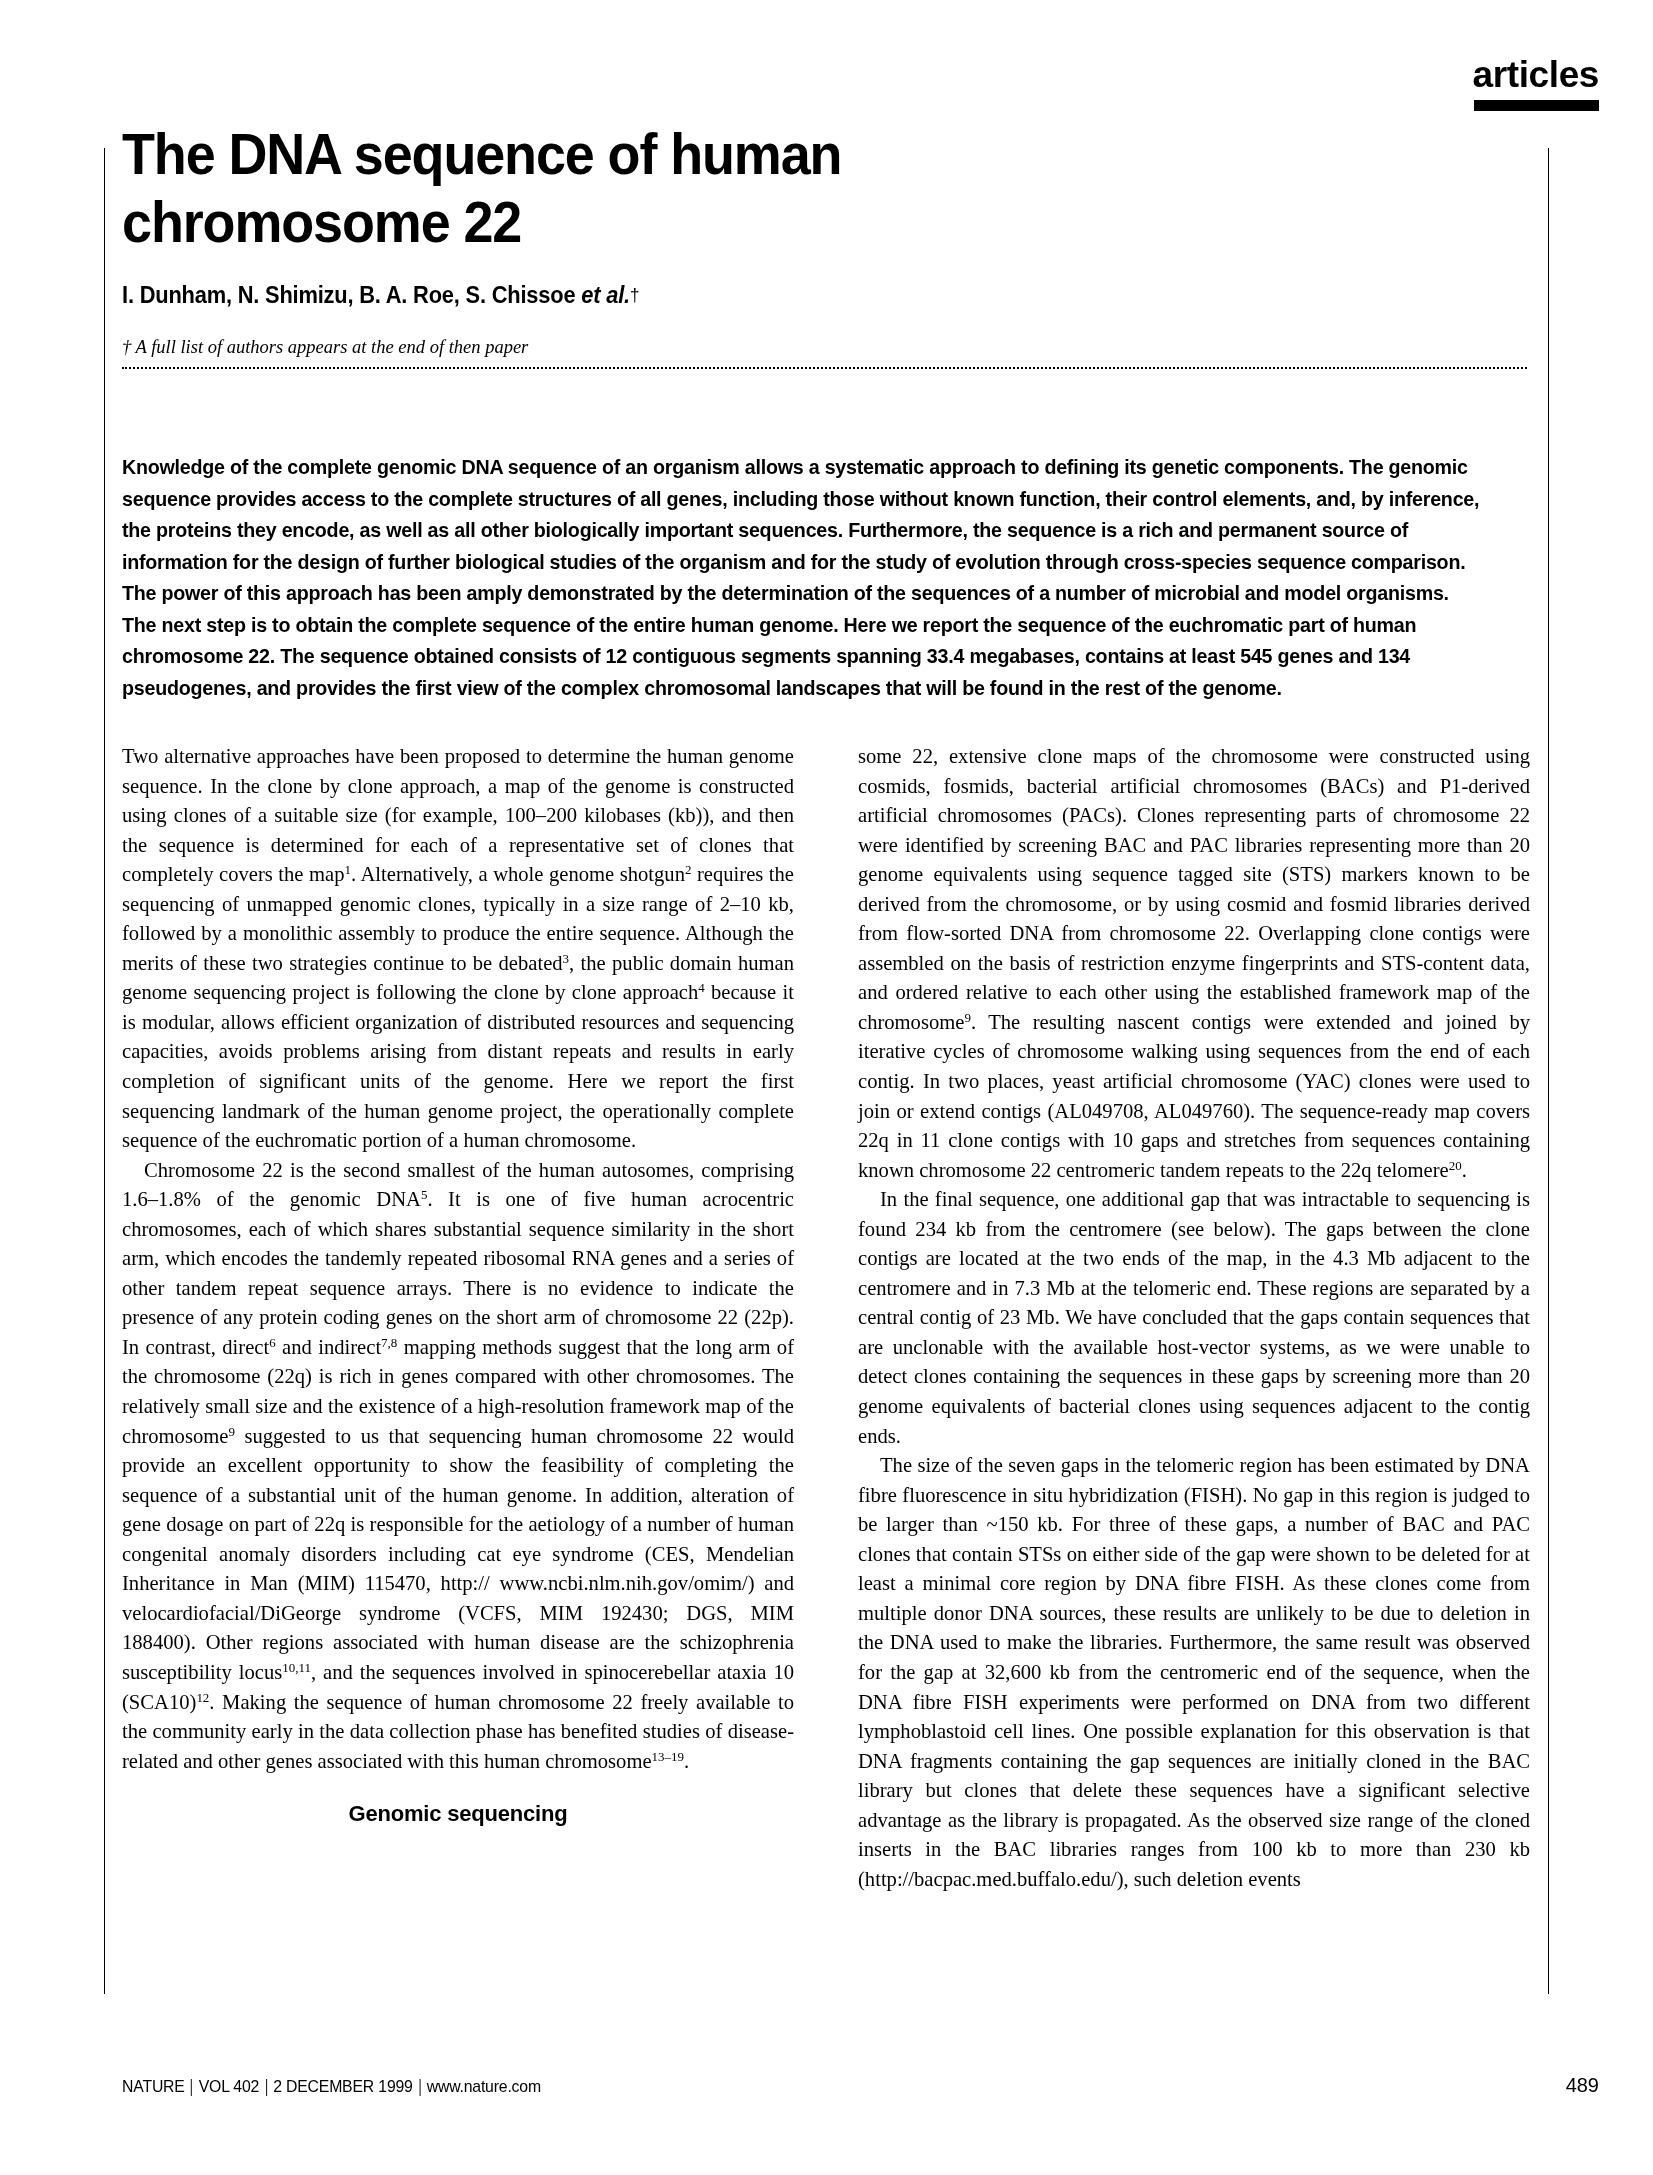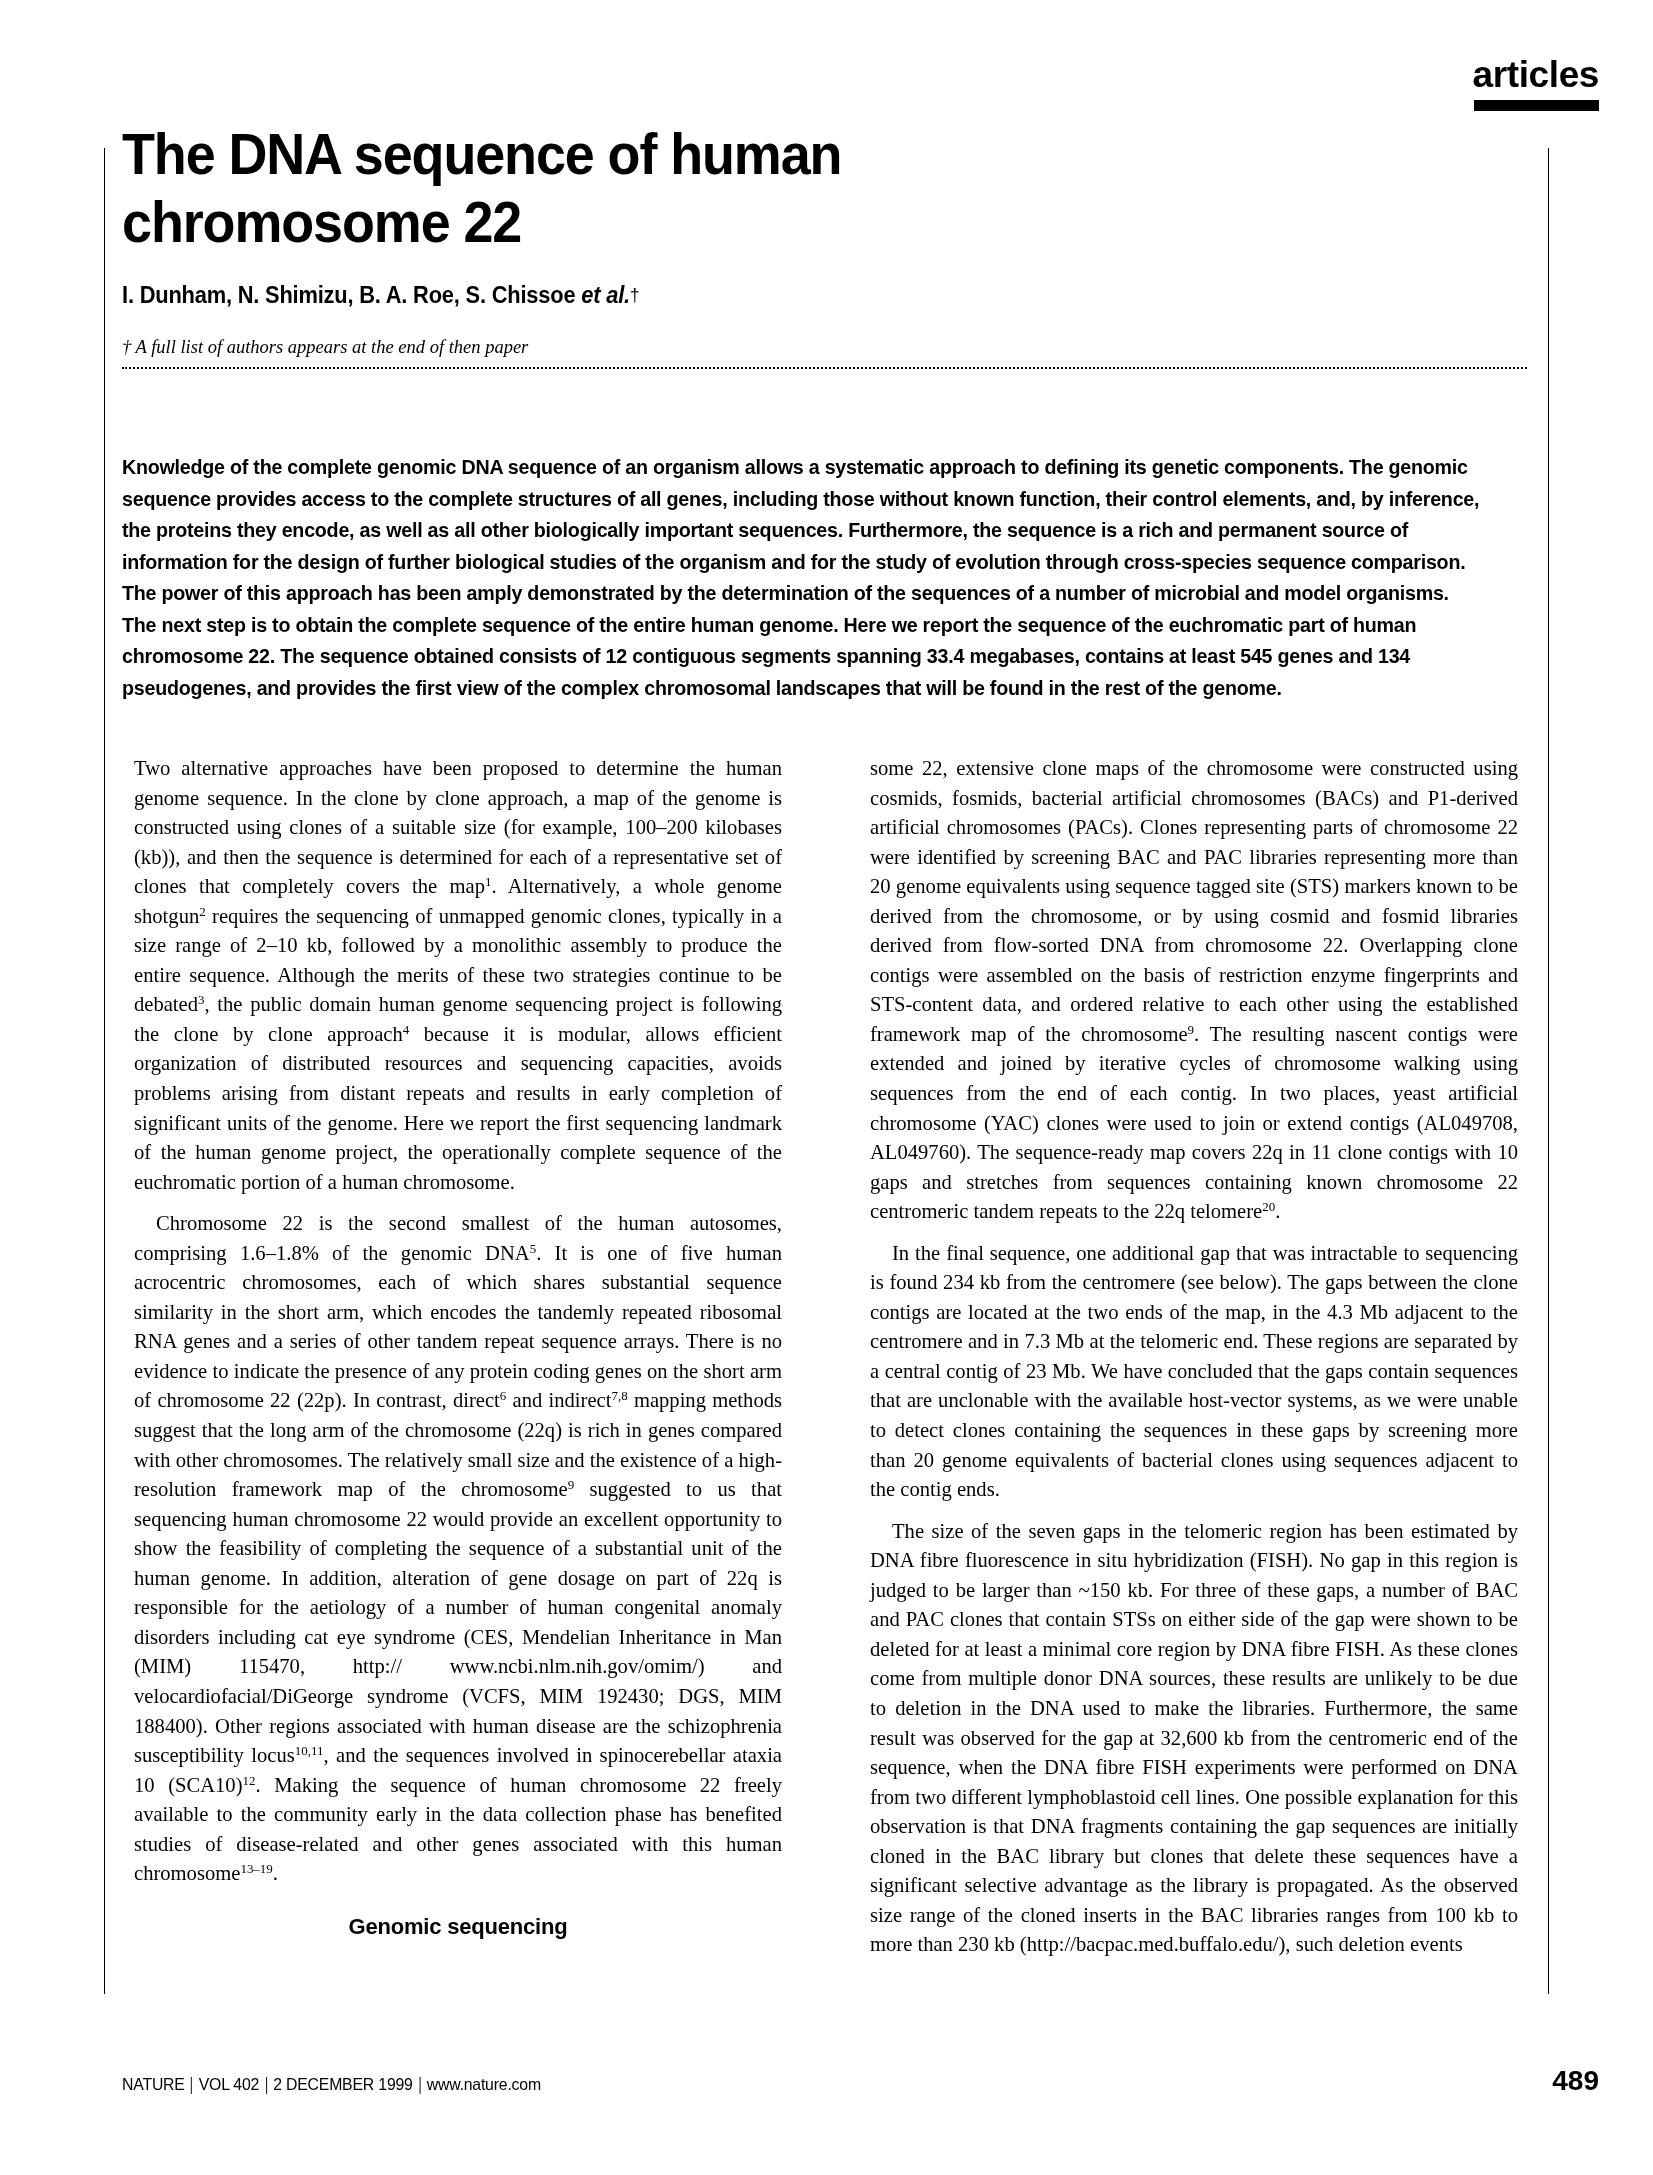--- a/index.html
+++ b/index.html
@@ -115,21 +115,21 @@
     position: absolute;
     top: 0;
     width: 672px;
     font-size: 20.6px;
     line-height: 1.435;
     text-align: justify;
     hyphens: none;
   }
   .col-left  { left: 0; }
   .col-right { left: 736px; }
-  .col p { margin: 12px; text-indent: 0; }
+  .col p { margin: 0; text-indent: 0; }
   .col p.indent { text-indent: 22px; }
   .col sup { font-size: 0.63em; vertical-align: 0.52em; line-height: 0; }
   .col .it { }
   .subhead {
     font-family: "Liberation Sans", sans-serif;
     font-weight: bold;
     font-size: 22px;
     letter-spacing: -0.2px;
     margin: 22px 0 3px 0;
     text-align: center;
@@ -167,22 +167,22 @@
   .footer-left span { padding: 0 7px; }
   .footer-left span:first-child { padding-left: 0; }
   .footer-sep {
     display: inline-block;
     width: 1px;
     height: 17px;
     background: #000;
   }
   .footer-page {
     font-family: "Liberation Sans", sans-serif;
-    font-weight: bold;
-    font-size: 28px;
+    font-weight: normal;
+    font-size: 20px;
   }
 </style>
 </head>
 <body>
 
 <div class="page">
 
   <div class="runhead">
     <span class="runhead-word">articles</span>
     <span class="runhead-rule"></span>

